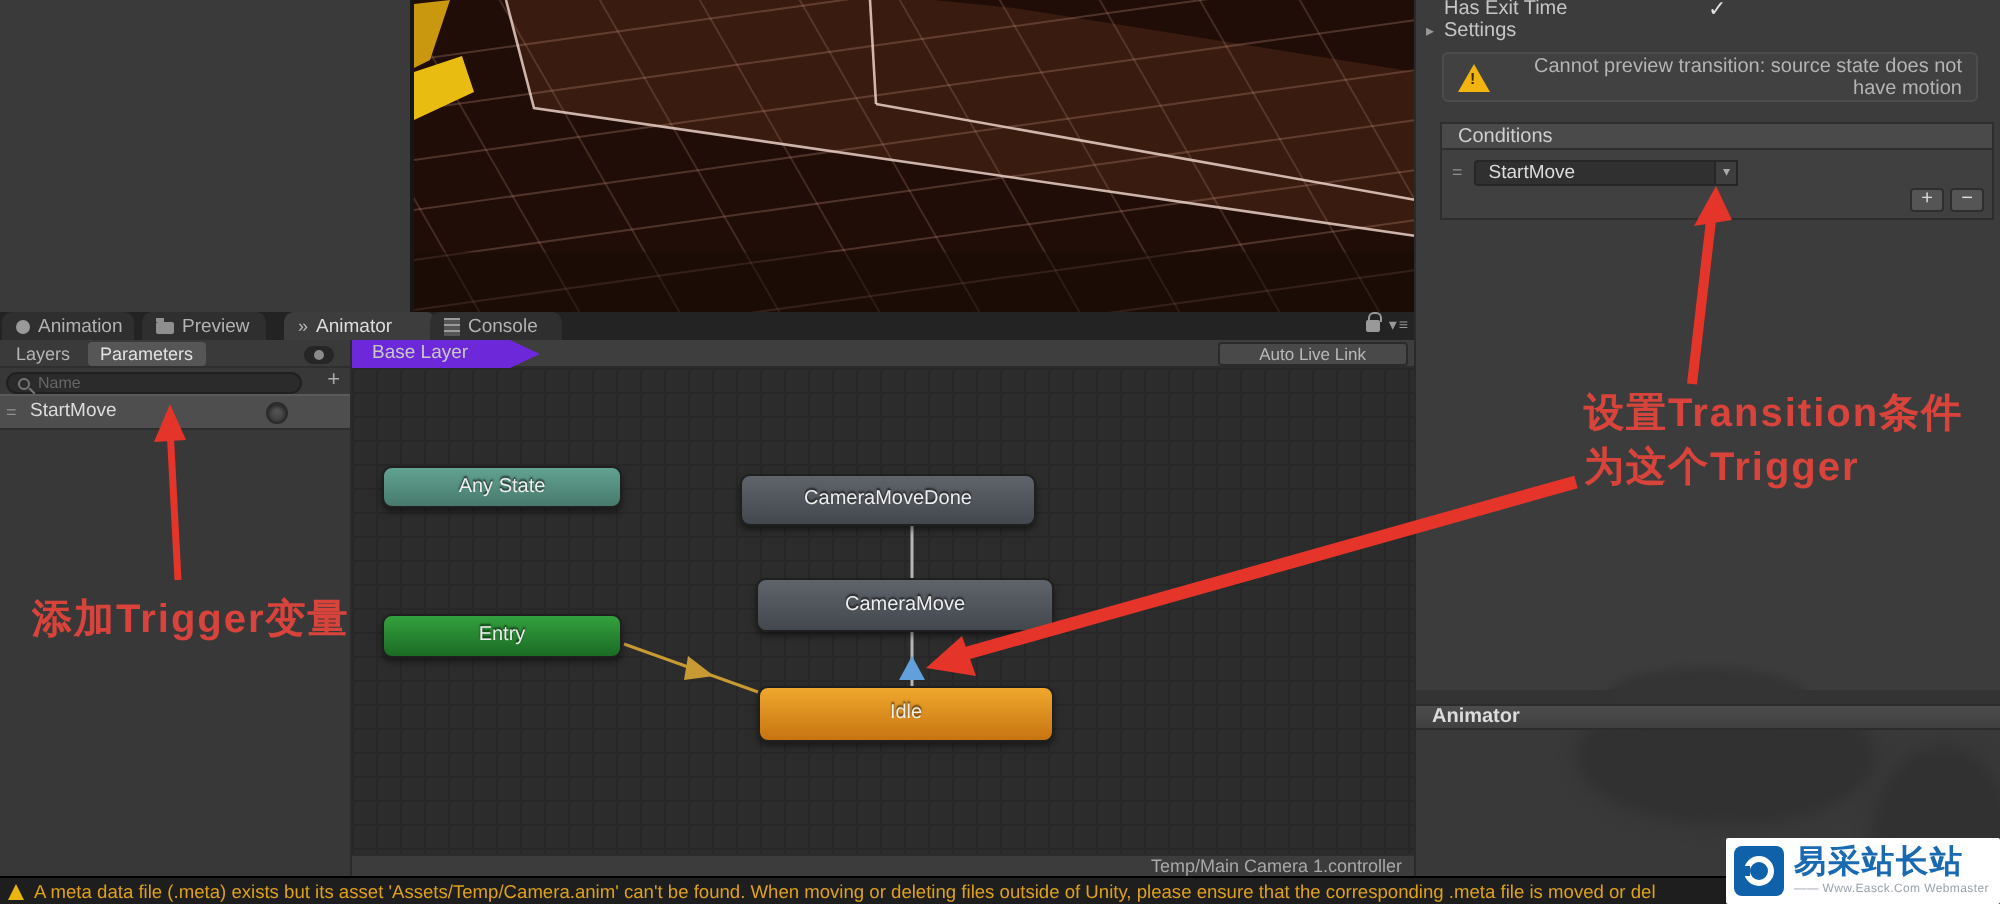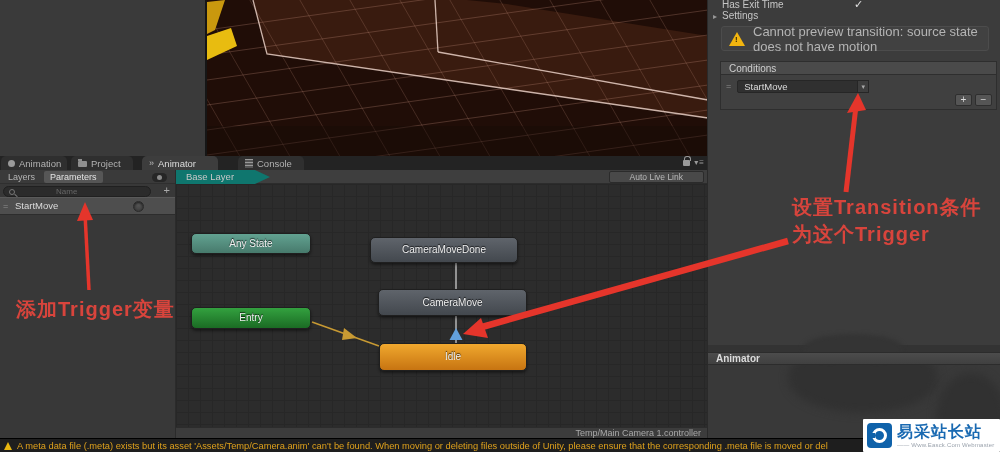--- a/index.html
+++ b/index.html
@@ -21,21 +21,21 @@
   .insp-label{font-size:10px;color:#c6c6c6;}
   #has-exit-row{position:absolute;left:14px;top:-1px;}
   #has-exit-check{position:absolute;left:146px;top:-2px;font-size:11px;color:#e2e2e2;}
   #settings-row{position:absolute;left:5px;top:10px;}
   #settings-row .tri{font-size:8px;color:#999;margin-right:5px;}
   #warn-box{position:absolute;left:13px;top:26px;width:268px;height:25px;background:#414141;
             border:1px solid #4c4c4c;border-radius:3px;display:flex;align-items:center;gap:8px;padding:0 7px;}
   .warn-tri{position:relative;width:0;height:0;border-left:8px solid transparent;
             border-right:8px solid transparent;border-bottom:14px solid #f2b50f;flex-shrink:0;}
   .warn-tri span{position:absolute;left:-2px;top:3px;font-size:8px;font-weight:bold;color:#3a2a00;}
-  #warn-text{font-size:13px;color:#b4b4b4;}
+  #warn-text{font-size:10px;color:#b4b4b4;text-align:right;}
 
   #conditions{position:absolute;left:12px;top:61px;width:277px;height:49px;background:#404040;
               border:1px solid #2e2e2e;}
   #cond-header{height:13px;background:#4a4a4a;border-bottom:1px solid #2e2e2e;font-size:10px;
                color:#cfcfcf;padding-left:8px;line-height:13px;}
   .cond-row{position:relative;height:18px;display:flex;align-items:center;padding-left:5px;margin-top:2px;}
   .drag-handle{color:#909090;font-size:9px;margin-right:6px;}
   .cond-dropdown{position:relative;width:132px;height:13px;background:#303030;border:1px solid #262626;
                  border-radius:2px;font-size:9.5px;color:#dcdcdc;line-height:11px;padding-left:6px;}
   .cond-caret{position:absolute;right:-1px;top:-1px;width:12px;height:13px;background:#3e3e3e;
@@ -57,21 +57,21 @@
   .blob.b1{left:80px;top:-22px;width:150px;height:70px;border-radius:50%;}
   .blob.b2{left:228px;top:8px;width:70px;height:90px;border-radius:50%;}
 
   
   #dock{position:absolute;left:0;top:156px;width:707px;height:282px;background:#383838;}
   #tabbar{position:absolute;left:0;top:0;width:100%;height:14px;background:#232323;}
   .tab{position:absolute;top:0;height:14px;border-radius:5px 5px 0 0;background:#2f2f2f;color:#b2b2b2;
        font-size:9.5px;display:flex;align-items:center;gap:4px;padding:0 7px;}
   .tab.active{background:#3d3d3d;color:#dddddd;}
   .t-anim{left:1px;width:66px;} .t-proj{left:71px;width:62px;}
-  .t-antr{left:142px;width:76px;} .t-cons{left:238px;width:66px;align-items:center;}
+  .t-antr{left:142px;width:76px;} .t-cons{left:215px;width:66px;align-items:center;}
   .icon-circle{width:7px;height:7px;border-radius:50%;background:#9a9a9a;flex-shrink:0;}
   .icon-folder{position:relative;width:9px;height:6px;background:#8f8f8f;border-radius:1px;margin-top:2px;flex-shrink:0;}
   .icon-folder::before{content:"";position:absolute;top:-2px;left:0;width:4px;height:2px;background:#8f8f8f;}
   .icon-chevrons{font-size:9px;color:#bbb;line-height:14px;}
   .icon-console{width:8px;height:9px;background:repeating-linear-gradient(#9a9a9a 0 1px,#555 1px 3px);flex-shrink:0;}
   #win-lock{position:absolute;right:17px;top:4px;width:7px;height:6px;background:#999;border-radius:1px;}
   #win-lock::before{content:"";position:absolute;left:1px;top:-4px;width:5px;height:4px;
                     border:1.5px solid #999;border-bottom:none;border-radius:3px 3px 0 0;}
   #win-menu{position:absolute;right:2px;top:2px;font-size:8px;color:#999;letter-spacing:1px;}
 
@@ -81,34 +81,34 @@
   .subtab{position:absolute;top:1px;height:12px;font-size:9px;color:#b5b5b5;line-height:12px;
           padding:0 6px;border-radius:2px;}
   .subtab.active{background:#565656;color:#e2e2e2;}
   .st-layers{left:2px;} .st-params{left:44px;}
   #eye{position:absolute;right:8px;top:3px;width:15px;height:9px;background:#262626;border-radius:5px;}
   #eye::after{content:"";position:absolute;left:5px;top:2px;width:5px;height:5px;border-radius:50%;background:#8a8a8a;}
   #search-pill{position:absolute;left:3px;top:16px;width:148px;height:11px;background:#2b2b2b;
                border:1px solid #202020;border-radius:6px;display:flex;align-items:center;gap:4px;padding:0 5px;}
   .mag{position:relative;width:6px;height:6px;border:1px solid #777;border-radius:50%;flex-shrink:0;}
   .mag::after{content:"";position:absolute;left:4px;top:5px;width:4px;height:1px;background:#777;transform:rotate(45deg);}
-  #search-text{font-size:8px;color:#666;margin-left:37px;}
+  #search-text{font-size:8px;color:#666;}
   #plus-param{position:absolute;right:5px;top:15px;font-size:11px;color:#aaa;line-height:11px;}
   #param-row{position:absolute;left:0;top:27px;width:100%;height:18px;background:#4e4e4e;
              border-top:1px solid #5a5a5a;border-bottom:1px solid #2d2d2d;}
   #param-row .drag-handle{position:absolute;left:3px;top:3px;}
   #param-name{position:absolute;left:15px;top:2px;font-size:9.5px;color:#dcdcdc;}
   #trigger-radio{position:absolute;left:133px;top:3px;width:11px;height:11px;border-radius:50%;
                  background:radial-gradient(circle at 50% 35%,#555,#383838);border:1px solid #2a2a2a;
                  box-shadow:inset 0 1px 2px rgba(0,0,0,.55);}
 
   
   #graph{position:absolute;left:176px;top:14px;width:531px;height:268px;}
   #bcbar{position:absolute;left:0;top:0;width:100%;height:14px;background:#3e3e3e;border-bottom:1px solid #2c2c2c;}
-  #breadcrumb{position:absolute;left:0;top:0;height:14px;width:94px;background:#0f766e;
+  #breadcrumb{position:absolute;left:0;top:0;height:14px;width:94px;background:#6d28d9;
               clip-path:polygon(0 0,84% 0,100% 50%,84% 100%,0 100%);
               font-size:9.5px;color:#c8c8c8;line-height:14px;padding-left:10px;}
   #livelink{position:absolute;right:3px;top:1px;height:12px;background:#494949;border:1px solid #2b2b2b;
             border-radius:2px;font-size:8.5px;color:#b9b9b9;line-height:10px;padding:0 20px;}
   #canvas{position:absolute;left:0;top:14px;width:100%;height:243px;background-color:#2c2c2c;
           background-image:linear-gradient(#272727 1px,transparent 1px),
                            linear-gradient(90deg,#272727 1px,transparent 1px),
                            linear-gradient(#232323 1px,transparent 1px),
                            linear-gradient(90deg,#232323 1px,transparent 1px);
           background-size:12px 12px,12px 12px,60px 60px,60px 60px;}
@@ -229,21 +229,21 @@
   </div>
 
   <div id="dock">
     <div id="tabbar">
       <div class="tab t-anim">
         <span class="icon-circle"></span>
         <span>Animation</span>
       </div>
       <div class="tab t-proj">
         <span class="icon-folder"></span>
-        <span>Project</span>
+        <span>Preview</span>
       </div>
       <div class="tab t-antr active">
         <span class="icon-chevrons">»</span>
         <span>Animator</span>
       </div>
       <div class="tab t-cons">
         <span class="icon-console"></span>
         <span>Console</span>
       </div>
       <div id="win-lock"></div>

